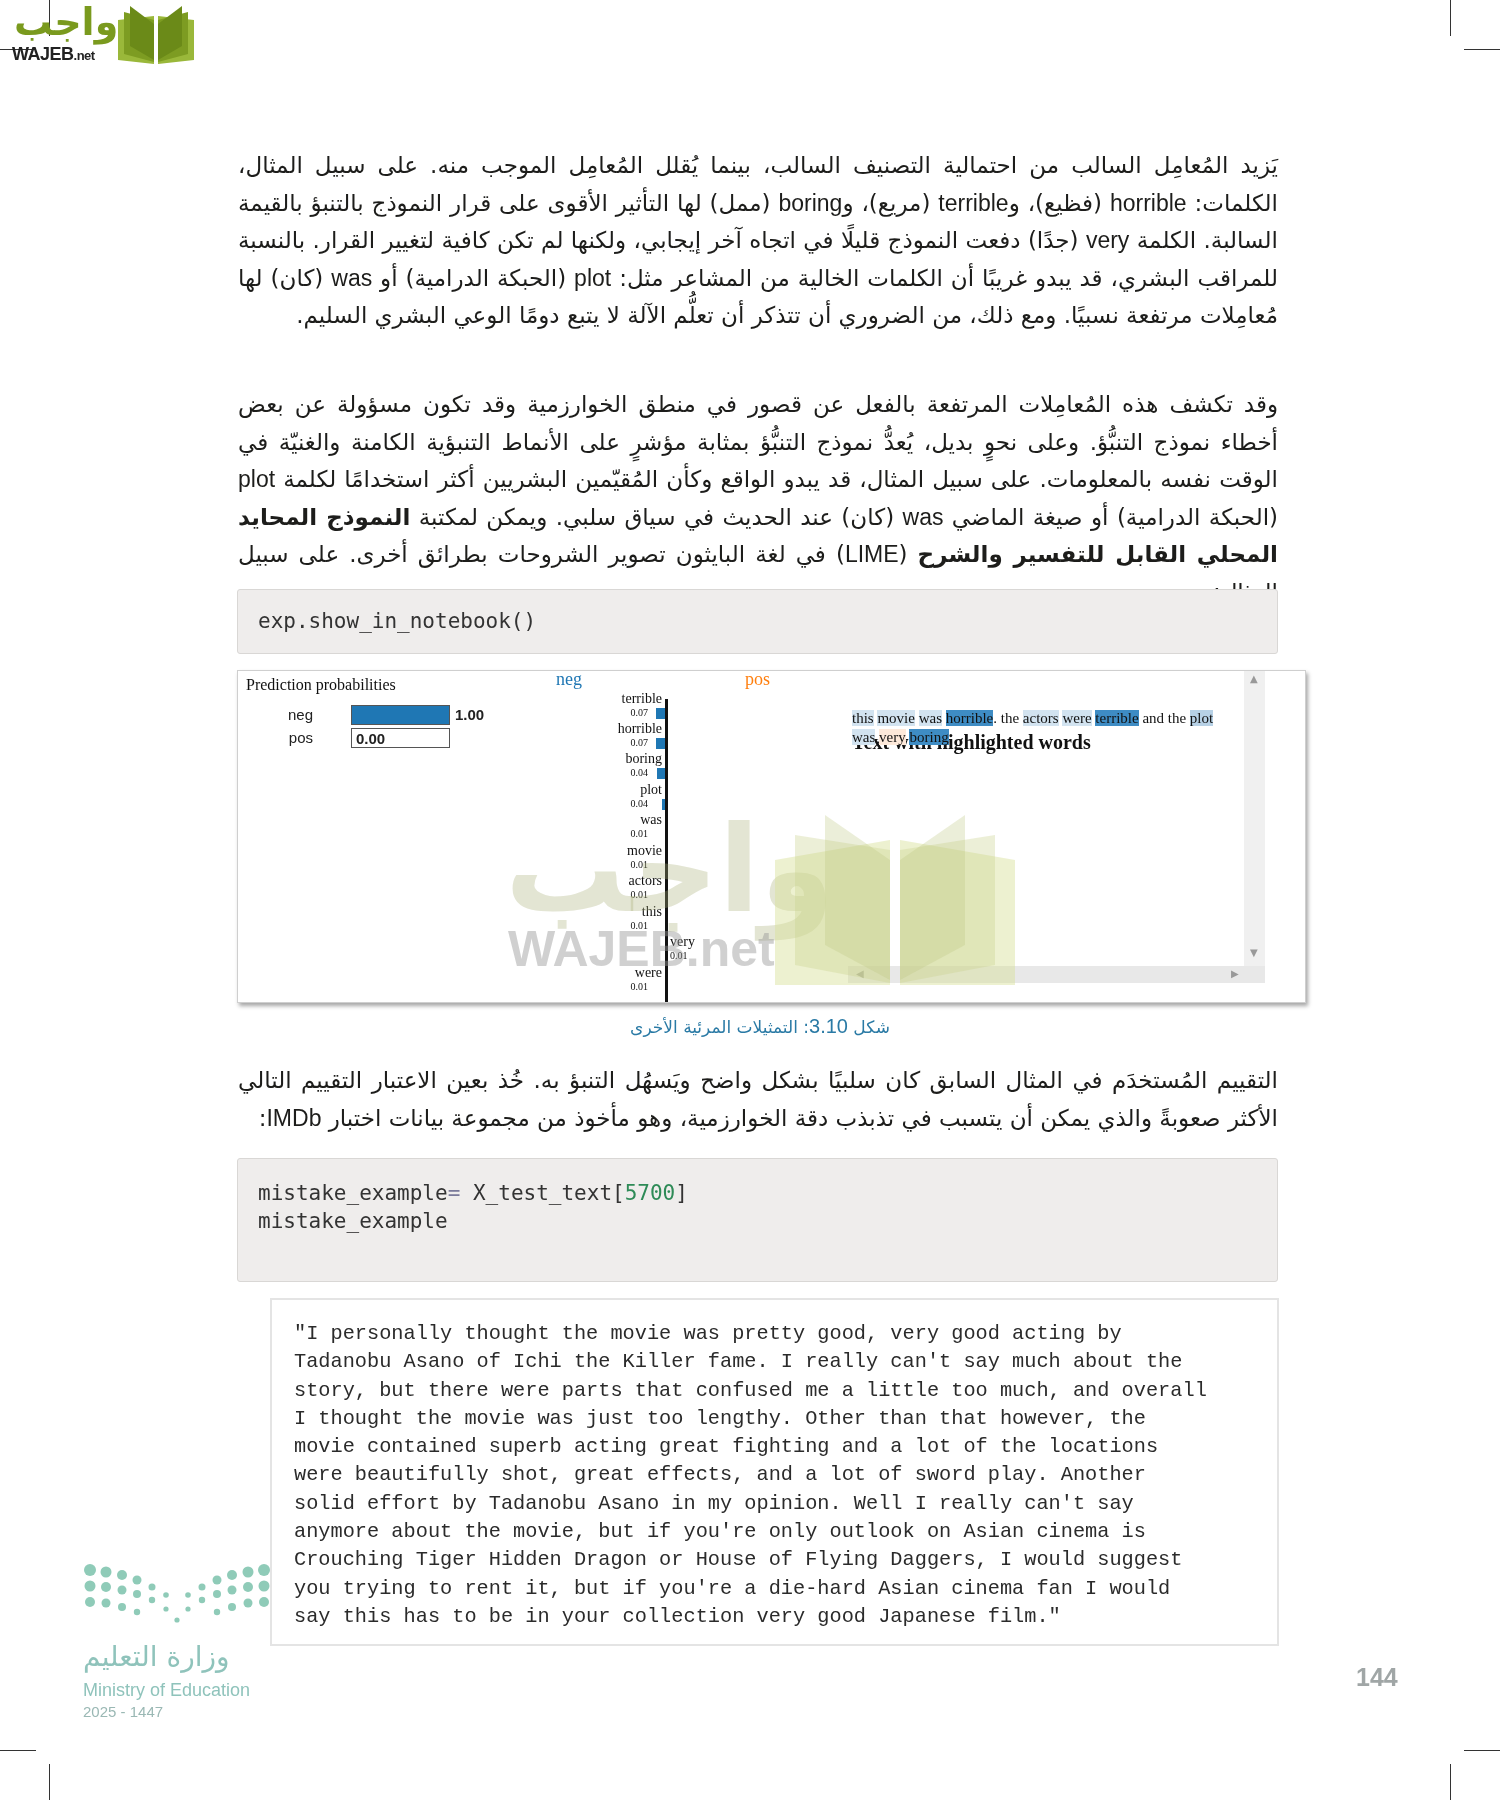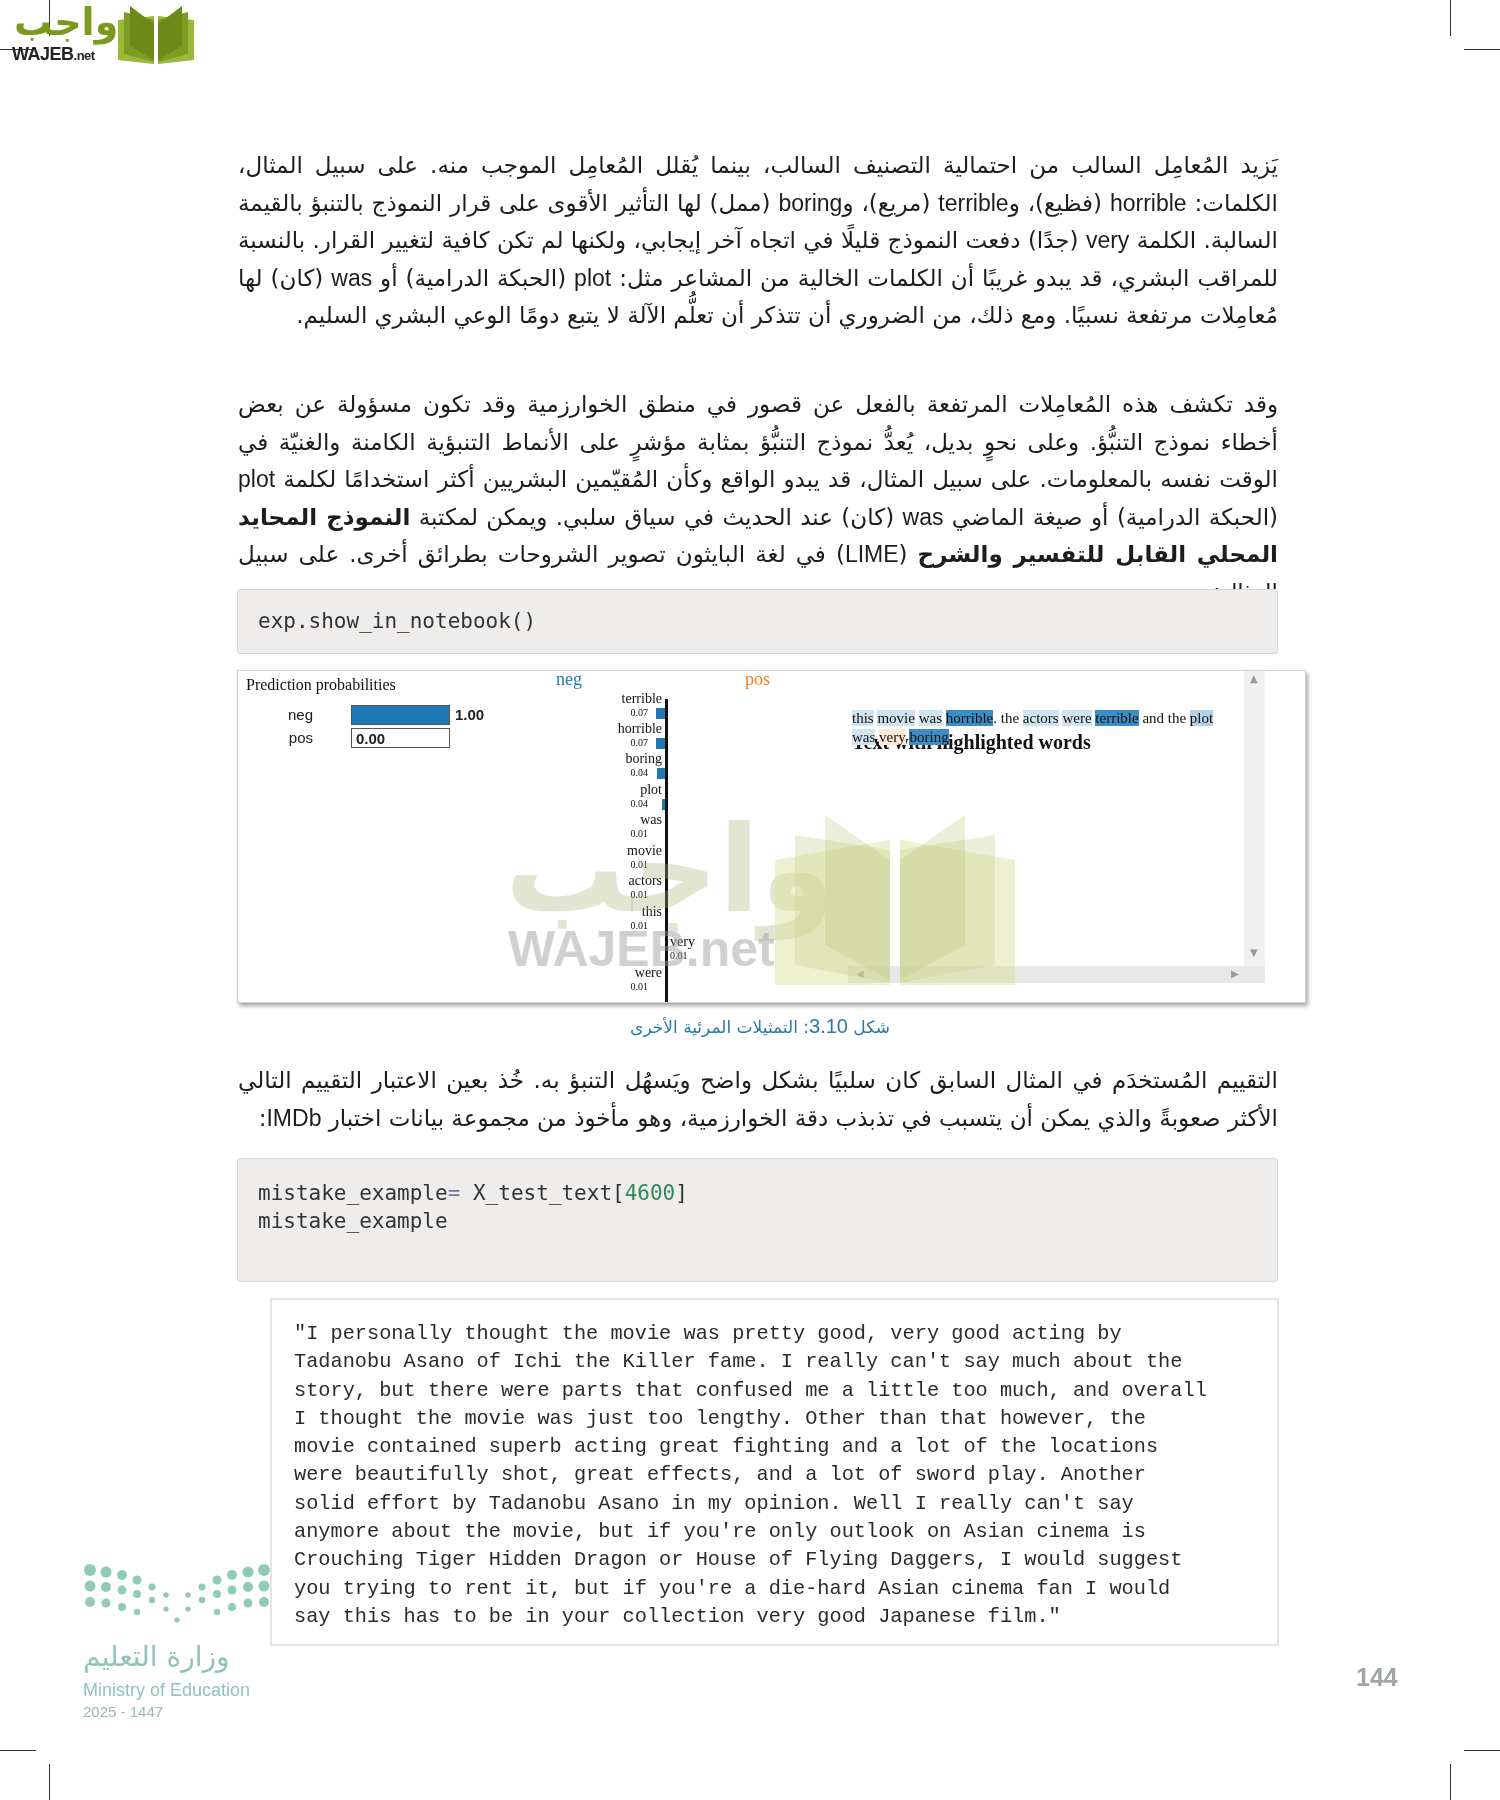--- a/index.html
+++ b/index.html
@@ -196,21 +196,21 @@
 <div class="caption">
   <span>شكل </span><span class="n">3.10</span><span>: التمثيلات المرئية الأخرى</span>
 </div>
 
 <div class="para" style="top:1062px;">
   <span>التقييم المُستخدَم في المثال السابق كان سلبيًا بشكل واضح ويَسهُل التنبؤ به. خُذ بعين الاعتبار التقييم التالي الأكثر صعوبةً والذي يمكن أن يتسبب في تذبذب دقة الخوارزمية، وهو مأخوذ من مجموعة بيانات اختبار </span><span class="lat">IMDb</span><span>:</span>
 </div>
 
 <div class="codebox code2">
   <div class="lines">
-    <div><span>mistake_example</span><span class="op">=</span><span> X_test_text[</span><span class="num">4600</span><span>]</span></div>
+    <div><span>mistake_example</span><span class="op">=</span><span> X_test_text[</span><span class="num">5700</span><span>]</span></div>
     <div>mistake_example</div>
   </div>
 </div>
 
 <div class="outbox">
   <pre>"I personally thought the movie was pretty good, very good acting by
 Tadanobu Asano of Ichi the Killer fame. I really can't say much about the
 story, but there were parts that confused me a little too much, and overall
 I thought the movie was just too lengthy. Other than that however, the
 movie contained superb acting great fighting and a lot of the locations

